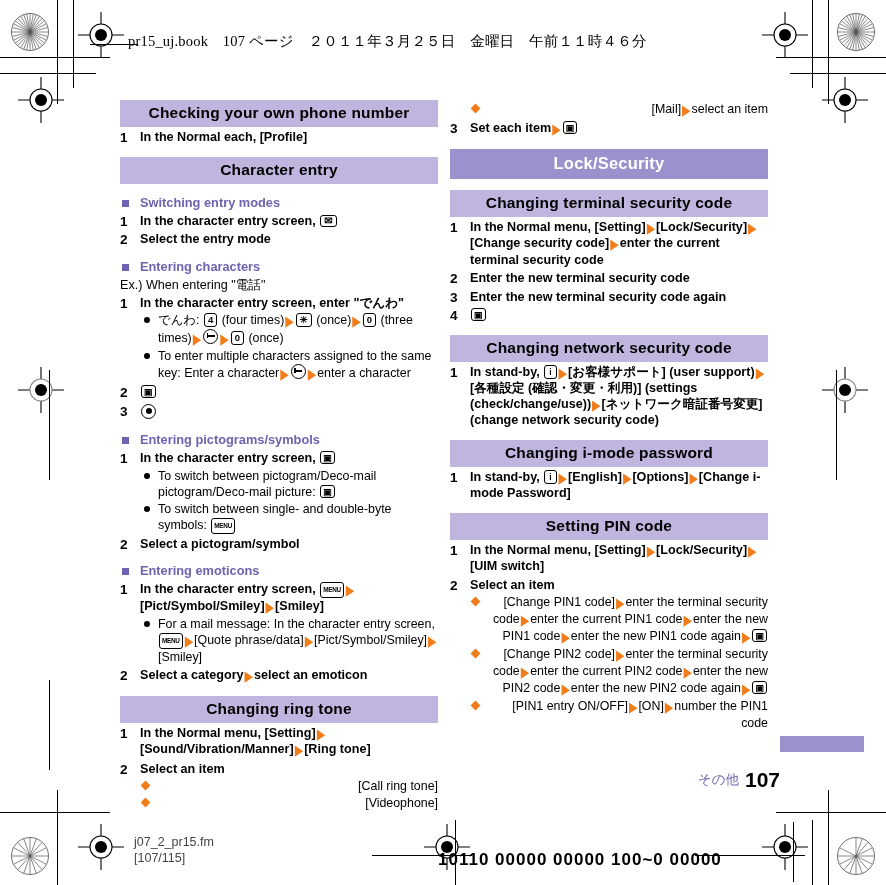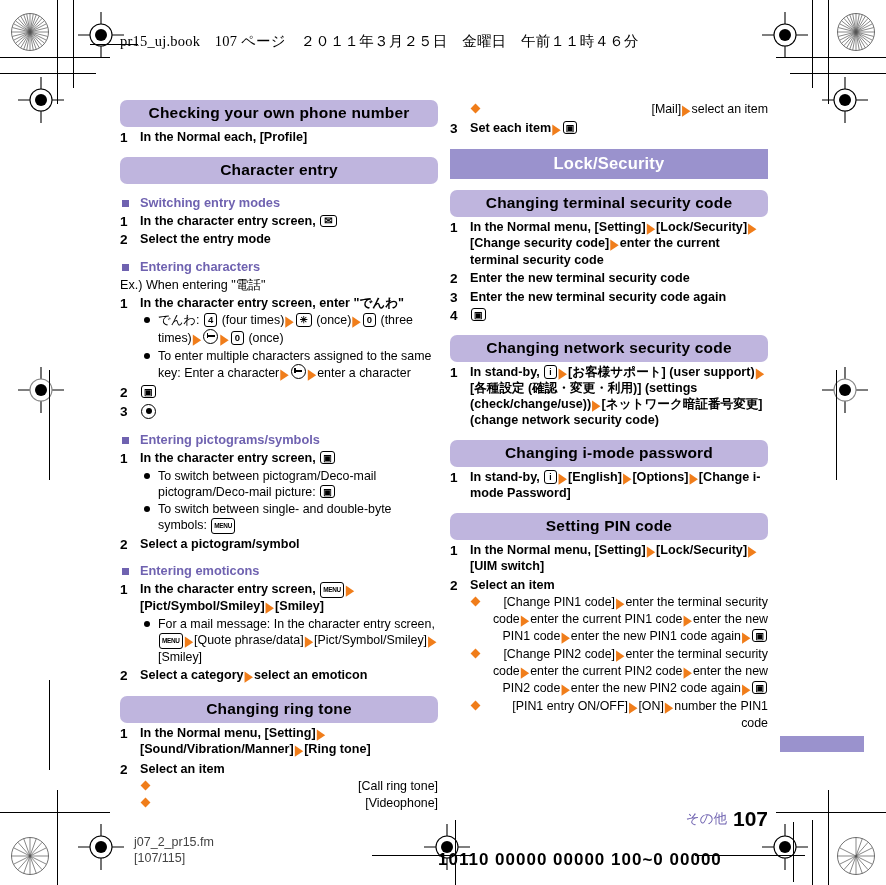--- a/index.html
+++ b/index.html
@@ -17,21 +17,21 @@
   .mark{position:absolute;}
   .reg{width:30px;height:30px;}
   .reg svg{display:block;}
   .starburst{width:40px;height:40px;}
   .cropline{position:absolute;background:#000;}
   .vline{width:1px;}
   .hline{height:1px;}
 
   
   .pageheader{
-    position:absolute;left:120px;top:32px;
+    position:absolute;left:128px;top:32px;
     font-family:"Liberation Serif","DejaVu Serif",serif;
     font-size:14.5px;color:#000;letter-spacing:.2px;
     white-space:nowrap;
   }
 
   
   .col{position:absolute;width:318px;}
   .col-left{left:120px;top:100px;}
   .col-right{left:450px;top:100px;}
 
@@ -39,21 +39,21 @@
   .banner-main{
     background:#9a92cd;color:#ffffff;
     font-size:16.5px;font-weight:bold;
     text-align:center;padding:5px 0 6px 0;
     margin:11px 0 8px 0;letter-spacing:.2px;
   }
   .banner-sec{
     background:#bfb5de;color:#000000;
     font-size:15.5px;font-weight:bold;
     text-align:center;padding:4px 0 5px 0;
-    margin:11px 0 0 0;letter-spacing:.2px;border-radius:7px;
+    margin:11px 0 0 0;letter-spacing:.2px;
   }
   .col > .banner-main:first-child,
   .col > .banner-sec:first-child{margin-top:0;}
 
   
   .step{
     position:relative;
     padding-left:20px;
     font-size:12.6px;font-weight:bold;
     line-height:15.5px;
@@ -152,22 +152,22 @@
     content:"";position:absolute;
     left:2.5px;top:3px;width:1.6px;height:5px;background:#000;
   }
 
   
   .tabmark{
     position:absolute;left:780px;top:736px;
     width:84px;height:16px;background:#9a92cd;
   }
   .folio{
-    position:absolute;right:118px;top:768px;
-    text-align:right;white-space:nowrap;margin-top:39px;
+    position:absolute;right:106px;top:768px;
+    text-align:right;white-space:nowrap;
   }
   .folio .jp{
     font-family:"DejaVu Sans",sans-serif;
     color:#6f62b0;font-size:13.5px;
     vertical-align:3px;margin-right:6px;
   }
   .folio .pg{font-size:21px;font-weight:bold;color:#000;}
 
   .fname{
     position:absolute;left:134px;top:834px;

